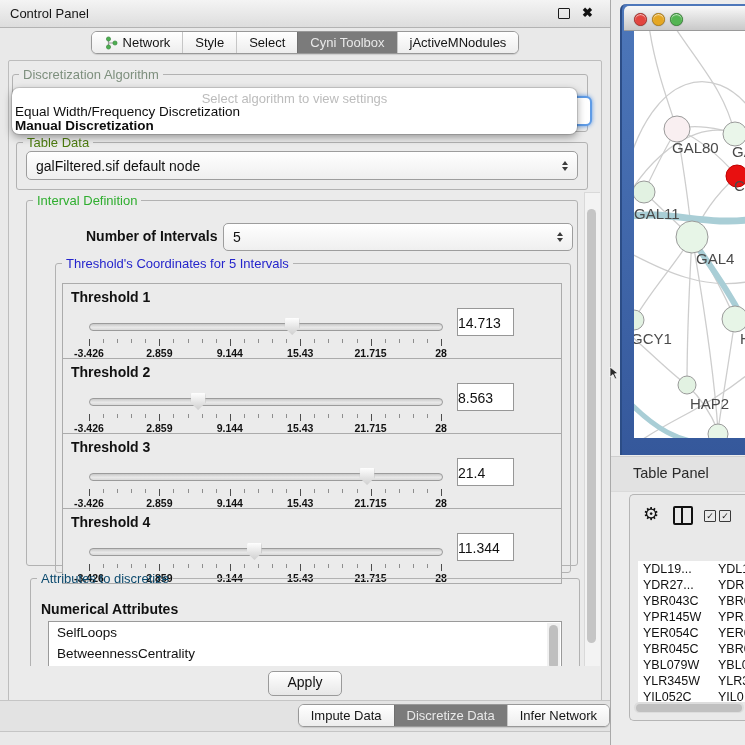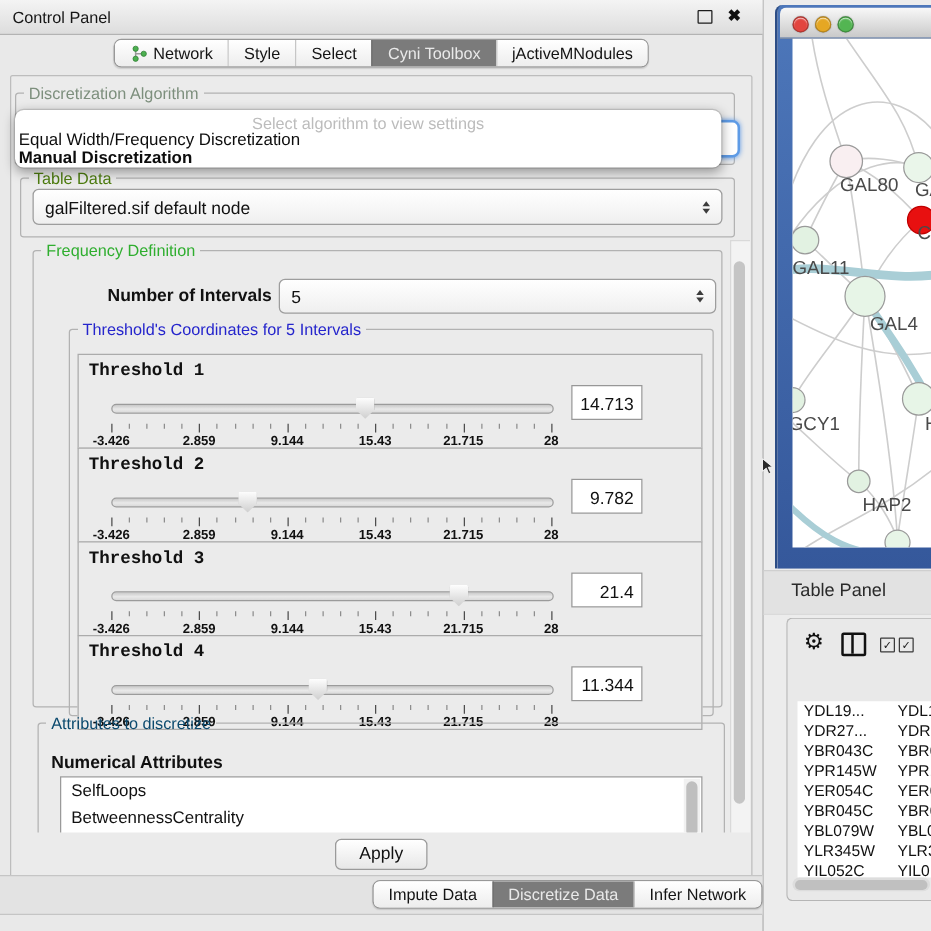--- a/index.html
+++ b/index.html
@@ -46,32 +46,32 @@
   .vscroll .thumb{position:absolute;left:2px;top:16px;width:9px;height:434px;background:#c5c5c5;border-radius:5px;}
   .interval-fs{left:12px;top:2px;width:550px;height:370px;}
   .interval-fs legend{color:#2fae2f;}
   .num-label{position:absolute;left:59px;top:21px;font-size:14px;font-weight:bold;color:#111;}
   .num-combo{left:196px;top:16px;width:330px;height:26px;}
   .thresh-fs{left:28px;top:50px;width:514px;height:314px;}
   .thresh-fs legend{color:#2525cc;}
   .thresh-rows{position:absolute;left:6px;top:13px;width:500px;}
   .thresh-row{position:relative;height:74px;border:1px solid #ababab;background:#ebebeb;margin-top:-1px;}
   .thresh-row:first-child{margin-top:0;}
-  .t-label{position:absolute;left:8px;top:5px;font-size:14px;font-weight:bold;color:#111;font-family:Liberation Mono, monospace;}
+  .t-label{position:absolute;left:8px;top:5px;font-size:14px;font-weight:bold;color:#111;}
   .slider-area{position:absolute;left:26px;top:34px;width:352px;height:40px;}
   .track{position:absolute;left:0;top:5px;width:100%;height:6px;border:1px solid #9b9b9b;border-radius:4px;background:linear-gradient(#c9c9c9,#e9e9e9 55%,#d9d9d9);}
   .thumb-sl{position:absolute;top:0;width:15px;height:17px;transform:translateX(-50%);
     background:linear-gradient(#fefefe,#cfcfcf);
     clip-path:polygon(6% 0%,94% 0%,100% 10%,100% 58%,50% 100%,0% 58%,0% 10%);
     filter:drop-shadow(0 0 1px #7d7d7d);}
   .tick{position:absolute;width:1px;background:#6a6a6a;top:21px;}
   .tick.major{height:7px;background:#4d4d4d;}
   .tick.minor{height:4px;background:#8d8d8d;}
   .tick-label{position:absolute;top:29px;transform:translateX(-50%);font-size:10.5px;font-weight:bold;color:#111;white-space:nowrap;}
-  .t-value{position:absolute;left:394px;top:24px;width:57px;height:28px;background:#fff;border:1px solid #979797;font-size:14px;color:#111;text-align:right;line-height:28px;padding-right:6px;box-sizing:border-box;}
+  .t-value{position:absolute;left:394px;top:24px;width:57px;height:28px;background:#fff;border:1px solid #979797;font-size:14px;color:#111;line-height:28px;padding-right:6px;box-sizing:border-box;}
   .attrs-fs{left:16px;top:380px;width:548px;height:112px;}
   .attrs-fs legend{color:#0c4a6e;}
   .attrs-sub{position:absolute;left:10px;top:16px;font-size:14px;font-weight:bold;color:#111;}
   .attr-list{position:absolute;left:17px;top:36px;width:512px;height:90px;background:#fff;border:1px solid #9a9a9a;overflow:hidden;}
   .attr-item{font-size:13.5px;color:#111;padding-left:8px;line-height:21px;height:21px;}
   .list-vscroll{position:absolute;right:1px;top:1px;width:13px;height:88px;background:#f1f1f1;}
   .list-vscroll .thumb{position:absolute;left:2px;top:2px;width:9px;height:44px;background:#bfbfbf;border-radius:5px;}
   .apply-btn{position:absolute;left:268px;top:671px;width:72px;height:23px;background:linear-gradient(#ffffff,#e7e7e7);border:1px solid #9a9a9a;border-radius:5px;font-size:14px;color:#111;text-align:center;line-height:21px;z-index:2;}
   .bottom-bar{position:absolute;left:0;top:700px;width:610px;height:32px;background:#e3e3e3;border-top:1px solid #c5c5c5;border-bottom:1px solid #c5c5c5;display:flex;justify-content:flex-end;align-items:flex-start;padding-top:3px;box-sizing:border-box;z-index:3;}
   
@@ -161,21 +161,21 @@
   <div class="combo tabledata-combo">
     <span>galFiltered.sif default node</span>
     <span class="spinner">
         <i class="up"></i>
         <i class="down"></i>
       </span>
   </div>
 
   <div class="scrollpane">
     <fieldset class="interval-fs">
-      <legend>Frequency Definition</legend>
+      <legend>Interval Definition</legend>
       <div class="num-label">Number of Intervals</div>
       <div class="combo num-combo">
         <span>5</span>
         <span class="spinner">
             <i class="up"></i>
             <i class="down"></i>
           </span>
       </div>
       <fieldset class="thresh-fs">
         <legend>Threshold's Coordinates for 5 Intervals</legend>
@@ -252,21 +252,21 @@
                 <span class="tick minor" style="left: 92%;"></span>
                 <span class="tick minor" style="left: 96%;"></span>
                 <span class="tick major" style="left: 100%;"></span>
                 <span class="tick-label" style="left: 0%;">-3.426</span>
                 <span class="tick-label" style="left: 20%;">2.859</span>
                 <span class="tick-label" style="left: 40%;">9.144</span>
                 <span class="tick-label" style="left: 60%;">15.43</span>
                 <span class="tick-label" style="left: 80%;">21.715</span>
                 <span class="tick-label" style="left: 100%;">28</span>
               </div>
-    <div class="t-value">9.782</div>
+    <div class="t-value">8.563</div>
   </div>
 
   <div class="thresh-row">
     <div class="t-label">Threshold 3</div>
     <div class="slider-area">
       <div class="track"></div>
       <div class="thumb-sl" style="left: 78.9983%;"></div>
     <span class="tick major" style="left: 0%;"></span>
                 <span class="tick minor" style="left: 4%;"></span>
                 <span class="tick minor" style="left: 8%;"></span>

